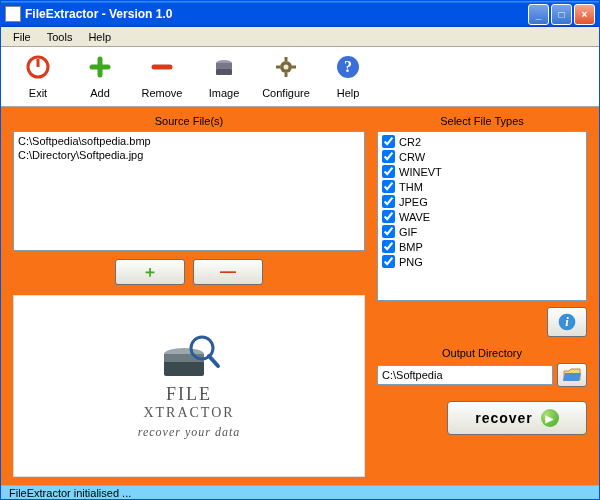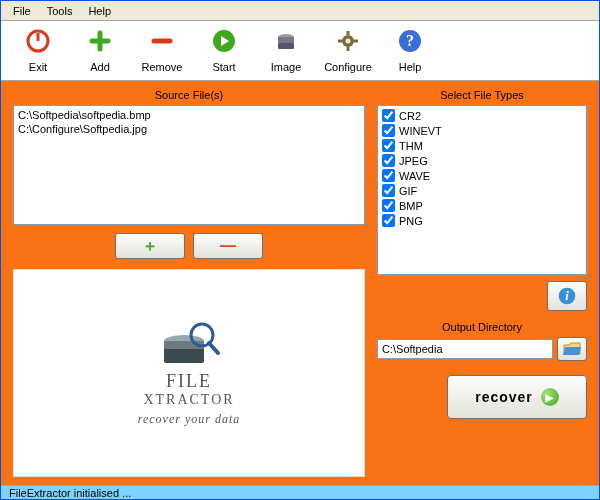--- a/index.html
+++ b/index.html
@@ -31,32 +31,41 @@
 .logo-box { text-align: center; font-family: Georgia, serif; color: #555; }
 .logo-title { font-size: 18px; letter-spacing: 2px; }
 .logo-sub { font-size: 12px; font-style: italic; letter-spacing: 1px; margin-top: 4px; }
 .check-row { display: flex; align-items: center; gap: 4px; padding: 1px 2px; }
 .check-row input { margin: 0; }
 .info-row { display: flex; justify-content: flex-end; margin-top: 6px; }
 .out-section { margin-top: 10px; }
 .out-row { display: flex; align-items: center; gap: 4px; margin-top: 4px; }
 .text-input { flex: 1; height: 20px; border: 1px solid #7f9db9; padding: 9px 4px; background: #fff; font-family: inherit; font-size: 11px; }
 .recover-row { display: flex; justify-content: flex-end; margin-top: 14px; }
-.recover-btn { width: 140px; height: 44px; border: 1px solid #707070; border-radius: 4px; background: linear-gradient(to bottom, #fdfdfd, #e2e2da); display: flex; align-items: center; justify-content: center; gap: 8px; font-family: Arial; font-size: 14px; font-weight: bold; letter-spacing: 1px; }
+.recover-btn { width: 140px; height: 34px; border: 1px solid #707070; border-radius: 4px; background: linear-gradient(to bottom, #fdfdfd, #e2e2da); display: flex; align-items: center; justify-content: center; gap: 8px; font-family: Arial; font-size: 14px; font-weight: bold; letter-spacing: 1px; }
 .green-circle { width: 18px; height: 18px; border-radius: 50%; background: radial-gradient(circle at 30% 30%, #a7e077, #3fa81f); display: flex; align-items: center; justify-content: center; color: #fff; font-size: 10px; }
 .statusbar { height: 14px; border-top: 1px solid #aca899; padding: 2px 8px; display: flex; align-items: center; background: #7dd3fc; }
 .plus { color: #3fa81f; }
 .minus { color: #d93a1a; }
 .svg-ico { width: 24px; height: 24px; }
 </style>
 </head>
 <body>
 
 <div class="window">
 
+  <div class="titlebar">
+    <div class="title-icon"></div>
+    <div class="title-text">FileExtractor - Version 1.0</div>
+    <div class="win-btns">
+      <div class="win-btn win-min">_</div>
+      <div class="win-btn win-max">□</div>
+      <div class="win-btn win-close">×</div>
+    </div>
+  </div>
 
   <div class="menubar">
     <div class="menu-item">File</div>
     <div class="menu-item">Tools</div>
     <div class="menu-item">Help</div>
   </div>
 
   <div class="toolbar">
     <div class="tb-btn">
       <div class="tb-icon">
@@ -76,29 +85,20 @@
       </div>
       <div class="tb-label">Add</div>
     </div>
     <div class="tb-btn">
       <div class="tb-icon minus">
         <svg class="svg-ico" viewBox="0 0 24 24">
             <line x1="4" y1="12" x2="20" y2="12" stroke="#d93a1a" stroke-width="5" stroke-linecap="round"></line>
           </svg>
       </div>
       <div class="tb-label">Remove</div>
-    </div>
-    <div class="tb-btn">
-      <div class="tb-icon">
-        <svg class="svg-ico" viewBox="0 0 24 24">
-            <circle cx="12" cy="12" r="11" fill="#3fa81f"></circle>
-            <polygon points="9,7 9,17 17,12" fill="#fff"></polygon>
-          </svg>
-      </div>
-      <div class="tb-label">Start</div>
     </div>
     <div class="tb-btn">
       <div class="tb-icon">
         <svg class="svg-ico" viewBox="0 0 24 24">
             <rect x="4" y="14" width="16" height="6" fill="#556" rx="1"></rect>
             <ellipse cx="12" cy="8" rx="8" ry="3" fill="#99a"></ellipse>
             <rect x="4" y="8" width="16" height="6" fill="#778"></rect>
           </svg>
       </div>
       <div class="tb-label">Image</div>
@@ -127,21 +127,21 @@
       </div>
       <div class="tb-label">Help</div>
     </div>
   </div>
 
   <div class="content">
     <div class="left-col">
       <div class="section-label">Source File(s)</div>
       <div class="listbox" id="source-list">
           <div class="list-item">C:\Softpedia\softpedia.bmp</div>
-          <div class="list-item">C:\Configure\Softpedia.jpg</div>
+          <div class="list-item">C:\Directory\Softpedia.jpg</div>
         </div>
       <div class="btn-row">
         <div class="icon-btn">
           <span class="plus">＋</span>
         </div>
         <div class="icon-btn">
           <span class="minus">—</span>
         </div>
       </div>
       <div class="logo-area">
@@ -158,20 +158,24 @@
         </div>
       </div>
     </div>
 
     <div class="right-col">
       <div class="section-label">Select File Types</div>
       <div class="listbox" style="height:170px" id="types-list">
           <div class="check-row">
             <input type="checkbox" checked="" style="">
             <span>CR2</span>
+          </div>
+          <div class="check-row">
+            <input type="checkbox" checked="" style="">
+            <span>CRW</span>
           </div>
           <div class="check-row">
             <input type="checkbox" checked="" style="">
             <span>WINEVT</span>
           </div>
           <div class="check-row">
             <input type="checkbox" checked="" style="">
             <span>THM</span>
           </div>
           <div class="check-row">

